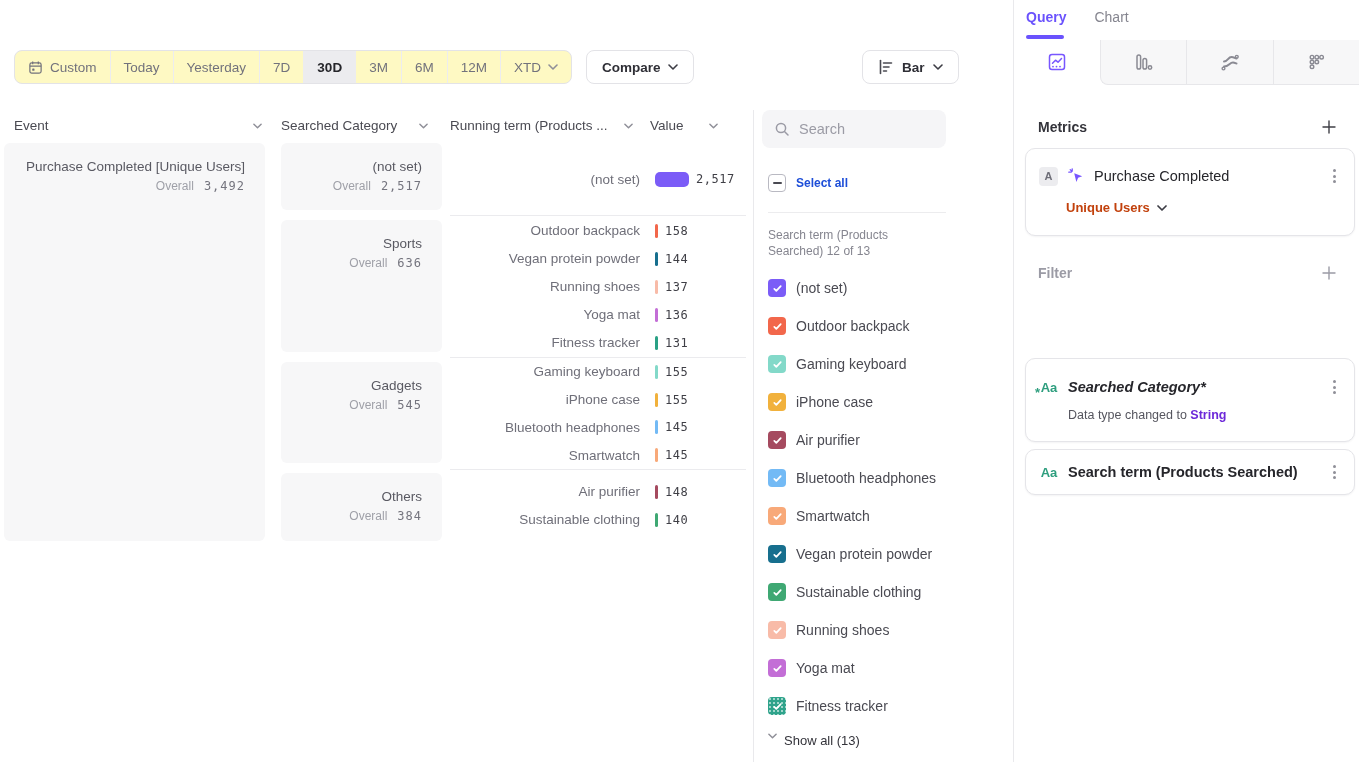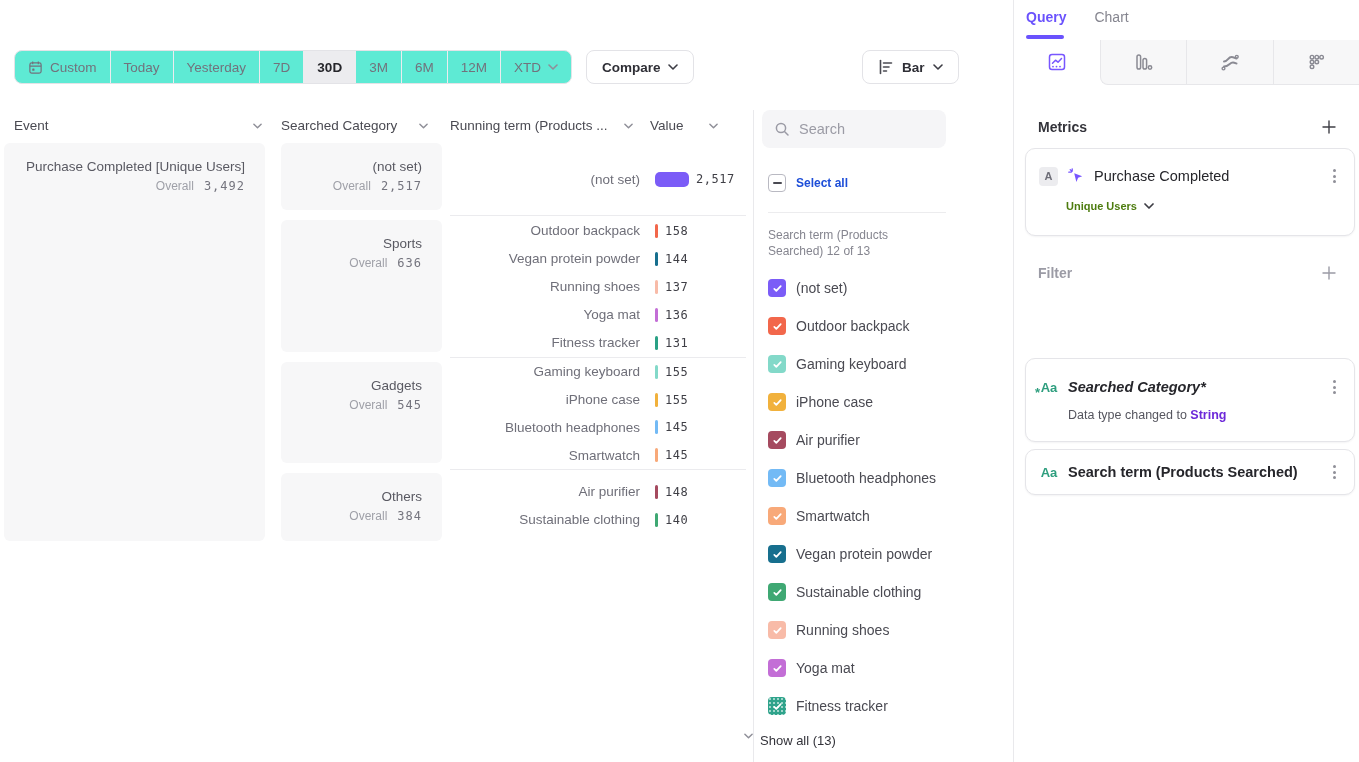--- a/index.html
+++ b/index.html
@@ -2,21 +2,21 @@
 <html><head>
 <meta charset="utf-8">
 <style>
 *{margin:0;padding:0;box-sizing:border-box}
 body{font-family:"Liberation Sans","DejaVu Sans",sans-serif;background:#fff}
 #app{position:relative;width:1359px;height:762px;background:#fff;overflow:hidden;color:#3c3c44}
 svg{display:block}
 
 
 .toolbar{position:absolute;left:14px;top:50px;display:flex;gap:14px}
-.seg-control{display:flex;border:1px solid #e3e3e7;border-radius:8px;height:34px;background:#5eead4;overflow:hidden}
+.seg-control{display:flex;border:1px solid #e3e3e7;border-radius:8px;height:34px;background:#fef9c3;overflow:hidden}
 .seg{display:flex;align-items:center;gap:7px;padding:0 13px;font-size:13.5px;color:#72727c;border-right:1px solid #ececef;cursor:pointer;white-space:nowrap}
 .seg:last-child{border-right:none}
 .seg.active{background:#ececef;color:#26262b;font-weight:bold}
 .btn{display:flex;align-items:center;gap:8px;height:34px;padding:0 15px;border:1px solid #e3e3e7;border-radius:8px;background:#fff;font-size:13.5px;font-weight:600;color:#2f2f36;cursor:pointer;font-family:inherit}
 #bar-btn{position:absolute;left:862px;top:50px}
 
 
 .col-head{position:absolute;top:118px;display:flex;justify-content:space-between;align-items:center;gap:6px;font-size:13.5px;color:#4a4a52;cursor:pointer}
 #h-event{left:14px;width:248px}
 #h-category{left:281px;width:147px}
@@ -47,21 +47,21 @@
 .select-all{position:absolute;left:768px;top:174px;display:flex;align-items:center;gap:10px;cursor:pointer}
 .cbx-ind{width:18px;height:18px;border:1.5px solid #b9b9c2;border-radius:4px;background:#fff;display:flex;align-items:center;justify-content:center;flex:none}
 .dash{width:9px;height:2px;background:#4a4a52;border-radius:1px}
 .select-all-label{font-weight:bold;font-size:12px;color:#1d4ed8}
 #legend-divider{position:absolute;left:768px;top:212px;width:178px;height:1px;background:#ececee}
 .legend-subtitle{position:absolute;left:768px;top:227px;width:135px;font-size:12px;line-height:16px;color:#85858f}
 #legend-list{position:absolute;left:768px;top:269px;width:200px}
 .legend-item{height:38px;display:flex;align-items:center;gap:10px;cursor:pointer}
 .cbx{width:18px;height:18px;border-radius:4px;display:flex;align-items:center;justify-content:center;flex:none}
 .legend-label{font-size:14px;color:#4a4a52;white-space:nowrap}
-.show-all{position:absolute;left:744px;top:733px;display:flex;align-items:flex-start;gap:7px;font-size:13px;color:#33333a;cursor:pointer}
+.show-all{position:absolute;left:768px;top:733px;display:flex;align-items:flex-start;gap:7px;font-size:13px;color:#33333a;cursor:pointer}
 
 
 .q-tabs{position:absolute;left:1026px;top:9px;display:flex;gap:28px}
 .q-tab{font-size:14px;color:#85858f;cursor:pointer}
 .q-tab.active{color:#6a52fd;font-weight:bold}
 #q-underline{position:absolute;left:1026px;top:35px;width:38px;height:3.5px;border-radius:2px;background:#6a52fd}
 .icon-strip{position:absolute;left:1014px;top:40px;width:345px;height:45px;display:flex}
 .icon-tab{flex:1;display:flex;align-items:center;justify-content:center;background:#f7f7f8;border-bottom:1px solid #e7e7ea;cursor:pointer}
 .icon-tab:nth-child(2){border-left:1px solid #e7e7ea;border-bottom-left-radius:8px}
 .icon-tab:nth-child(3),.icon-tab:nth-child(4){border-left:1px solid #e7e7ea}
@@ -72,21 +72,21 @@
 .plus{cursor:pointer;color:#3f3f46;padding:2px}
 .section-head.muted .plus{color:#9b9ba5}
 #metrics-head{top:118px}#filter-head{top:264px}#breakdown-head{top:334px}
 .card{position:absolute;left:1025px;width:330px;background:#fff;border:1px solid #e5e5e9;border-radius:10px;box-shadow:0 1px 2px rgba(20,20,30,.05)}
 #metric-card{top:148px;height:88px;padding:16px 14px 0 13px}
 .card-row{display:flex;align-items:center;gap:9px}
 .a-badge{width:19px;height:19px;background:#ececef;border-radius:4px;font-size:11px;font-weight:bold;color:#6e6e78;display:flex;align-items:center;justify-content:center;flex:none}
 .metric-name{font-size:14.5px;font-weight:400;color:#26262b}
 .kebab{margin-left:auto;display:flex;flex-direction:column;gap:2.5px;padding:4px;cursor:pointer}
 .kebab i{width:3px;height:3px;border-radius:50%;background:#8f8f98}
-.measure-row{margin:13px 0 8px 27px;display:flex;align-items:center;gap:7px;font-size:11px;font-weight:bold;color:#4d7c0f;cursor:pointer}
+.measure-row{margin:13px 0 8px 27px;display:flex;align-items:center;gap:7px;font-size:13px;font-weight:bold;color:#c2410c;cursor:pointer}
 .aa-icon{position:relative;width:20px;font-weight:bold;font-size:13px;color:#2e9e7e;text-align:center;flex:none}
 .aa-icon .ast{position:absolute;left:-4px;bottom:-5px;font-size:13px}
 .bd-name{font-size:14.5px;font-weight:600;color:#26262b}
 .bd-name.it{font-style:italic}
 .bd-note{margin:10px 0 0 29px;font-size:12.5px;color:#55555e}
 .bd-note b{color:#6d28d9}
 #bd-card1{top:358px;height:84px;padding:17px 14px 0 13px}
 #bd-card2{top:449px;height:46px;padding:0 14px 0 13px;display:flex;align-items:center}
 #bd-card2 .card-row{width:100%}
 .chev{color:#8f8f98;flex:none}

